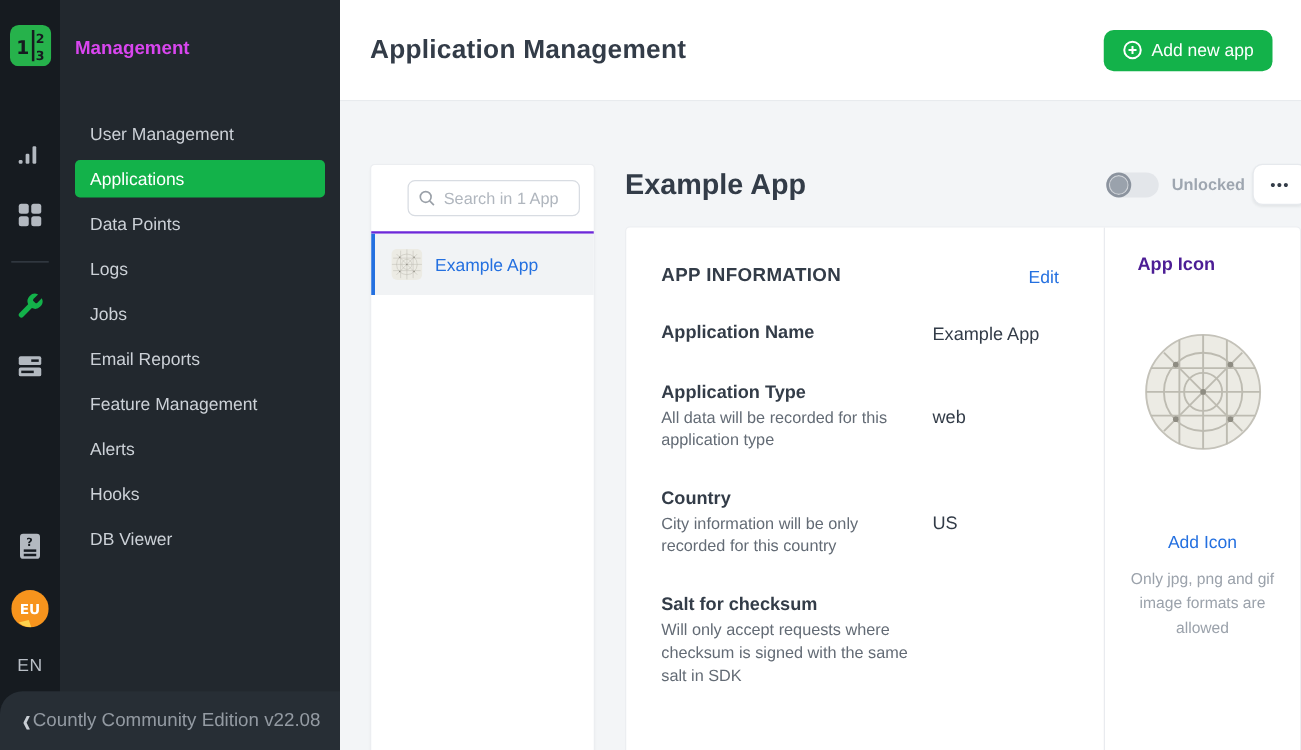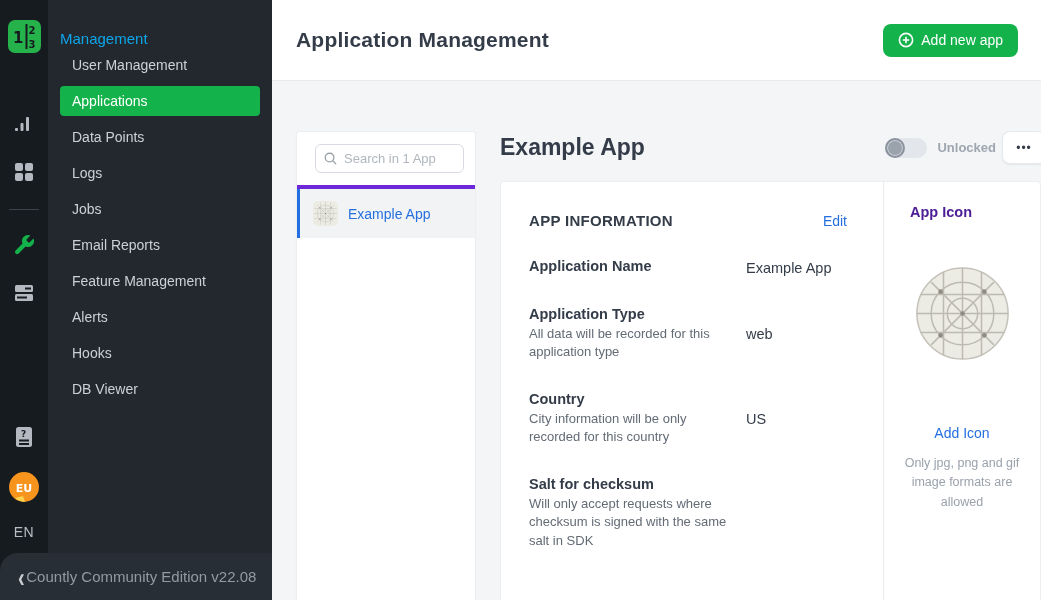--- a/index.html
+++ b/index.html
@@ -14,21 +14,21 @@
     align-items:center; padding-top:20px; }
   .logo { width:33px; height:33px; margin-bottom:58px; }
   .strip-icon { width:26px; height:26px; display:flex; align-items:center; justify-content:center;
     margin-bottom:22px; cursor:pointer; }
   .strip-divider { width:30px; height:1px; background:#3a424a; margin:2px 0 22px 0; }
   .strip-spacer { flex:1; }
   .avatar { width:30px; height:30px; border-radius:50%; margin-bottom:22px; cursor:pointer; }
   .lang { color:#b9bfc6; font-size:14px; letter-spacing:.5px; margin-bottom:60px; cursor:pointer; }
 
   .menu { width:224px; background:#22282e; padding-top:30px; }
-  .menu-title { color:#0ea5e9; font-size:15px; font-weight:400; padding-left:12px; }
+  .menu-title { color:#d946ef; font-size:15px; font-weight:700; padding-left:12px; margin-bottom:42px; }
   .menu-items { display:flex; flex-direction:column; }
   .menu-item { height:30px; line-height:30px; margin:3px 12px; padding-left:12px; border-radius:4px;
     color:#ccd1d7; font-size:14px; cursor:pointer; white-space:nowrap; }
   .menu-item.active { background:var(--accent,#13b24a); color:#ffffff; }
 
   .side-footer { position:absolute; left:0; bottom:0; width:272px; height:47px; background:#272e35;
     border-top-left-radius:18px; display:flex; align-items:center; z-index:3; }
   .side-footer .chev { color:#c9ced4; font-size:20px; font-weight:700; margin-left:18px; cursor:pointer;
     line-height:1; transform:scaleY(1.4); }
   .side-footer .edition { flex:1; text-align:center; color:#939aa2; font-size:15px; padding-right:14px; }
@@ -41,21 +41,21 @@
   .add-btn { margin-left:auto; height:33px; background:var(--accent,#13b24a); color:#fff; border:none;
     border-radius:8px; font-size:14px; font-family:inherit; padding:0 15px; display:flex;
     align-items:center; gap:7px; cursor:pointer; }
 
   .content { flex:1; display:flex; padding:50px 0 0 24px; min-height:0; }
 
   
   .apps-card { width:180px; background:#fff; border:1px solid #eceef1; border-bottom:none;
     border-radius:4px 4px 0 0; box-shadow:0 1px 2px rgba(40,50,60,.04); flex-shrink:0;
     display:flex; flex-direction:column; }
-  .search-wrap { padding:12px 11px 12px 18px; border-bottom:4px solid #6d28d9; }
+  .search-wrap { padding:12px 11px 12px 29px; border-bottom:2px solid #6d28d9; }
   .search-box { position:relative; }
   .search-box input { width:100%; height:29px; border:1px solid #d8dce2; border-radius:6px;
     padding:0 8px 0 28px; font-size:13px; font-family:inherit; color:#333c48; background:#fff; outline:none; }
   .search-box input::placeholder { color:#b0b6be; }
   .search-box .mag { position:absolute; left:8px; top:7px; }
   .app-item { height:49px; display:flex; align-items:center; padding-left:13px; cursor:pointer;
     border-left:3px solid transparent; }
   .app-item.selected { background:#f1f3f5; border-left-color:#2470e0; }
   .app-item .thumb { width:25px; height:25px; border-radius:5px; overflow:hidden; flex-shrink:0; }
   .app-item .app-label { margin-left:10px; font-size:14px; color:#2470e0; font-weight:500; }

